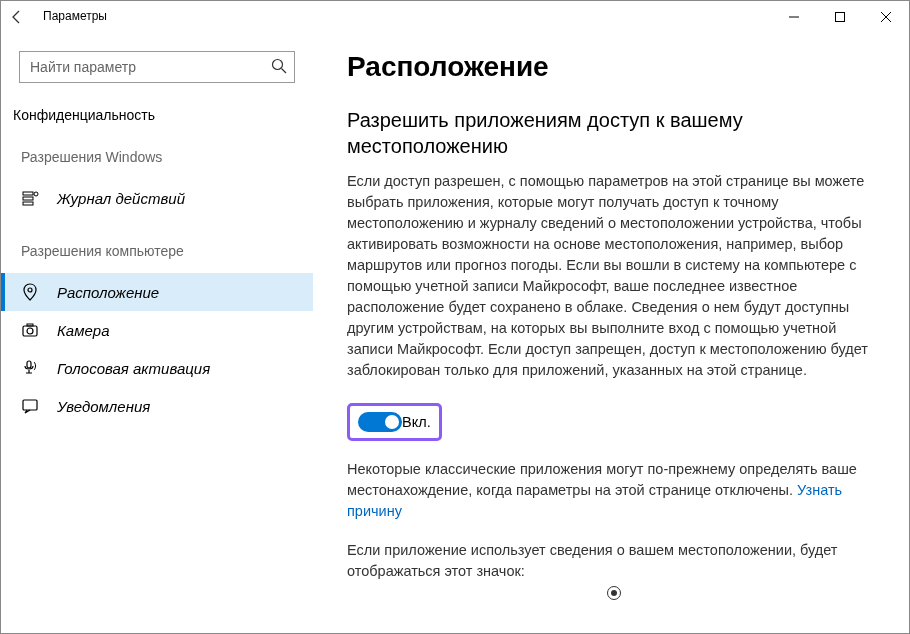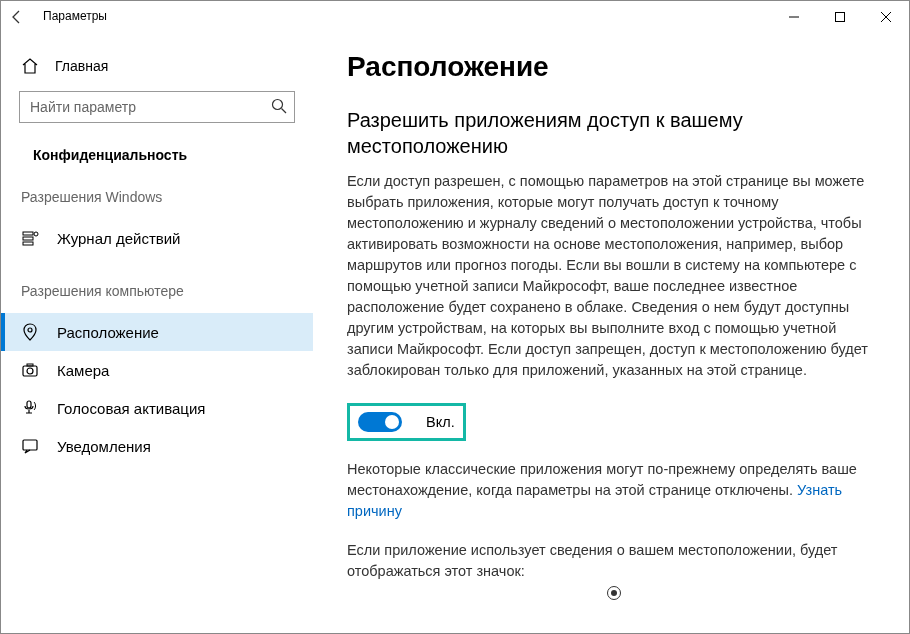--- a/index.html
+++ b/index.html
@@ -21,32 +21,32 @@
   .win-controls { display:flex; }
   .win-btn { width:46px; height:32px; display:flex; align-items:center; justify-content:center; cursor:pointer; }
   .content { flex:1; display:flex; overflow:hidden; }
   .sidebar { width:312px; padding:18px 0 0 0; overflow-y:auto; }
   .home-row { display:flex; align-items:center; gap:16px; padding:6px 20px 16px 20px; cursor:pointer; }
   .home-label { font-size:14px; }
   .search-wrap { margin:0 18px 24px 18px; position:relative; }
   .search-input { width:100%; height:32px; border:1px solid #999; padding:0 34px 0 10px; font-size:14px; outline:none; background:#fff; font-family:inherit; }
   .search-input::placeholder { color:#666; }
   .search-icon { position:absolute; right:8px; top:7px; }
-  .category-title { font-weight:700; font-size:14px; padding:0 20px 26px 32px; }
+  .category-title { font-weight:400; font-size:14px; padding:0 20px 26px 12px; }
   .section-title { color:#666; font-size:14px; padding:0 20px 14px 20px; }
-  .nav-item { display:flex; align-items:center; gap:18px; padding:10px 20px 10px 20px; cursor:pointer; position:relative; font-size:15px; }
+  .nav-item { display:flex; align-items:center; gap:18px; padding:10px 20px 10px 20px; cursor:pointer; position:relative; font-size:15px;font-style:italic; }
   .nav-item.active { background:#d9ecf9; }
   .nav-item.active::before { content:""; position:absolute; left:0; top:0; bottom:0; width:4px; background:#0078d4; }
   .nav-icon { width:18px; height:18px; display:flex; align-items:center; justify-content:center; }
   .section-gap { height:26px; }
   .main { flex:1; padding:18px 28px 0 34px; overflow-y:auto; }
   .page-title { font-size:28px; font-weight:600; margin-bottom:24px; }
   .sub-title { font-size:20px; font-weight:400; margin-bottom:12px; line-height:1.3; }
   .body-text { font-size:14.5px; color:#333; line-height:1.45; margin-bottom:18px; }
-  .toggle-row { display:inline-flex; align-items:center; gap:24px; margin:4px 0 18px 0; padding:6px 8px; border:3px solid #14b8a6; border-radius:0; }
+  .toggle-row { display:inline-flex; align-items:center; gap:0; margin:4px 0 18px 0; padding:6px 8px; border:3px solid #8b5cf6; border-radius:5px; }
   .toggle { width:44px; height:20px; border-radius:10px; background:#0078d4; position:relative; cursor:pointer; }
   .toggle-knob { position:absolute; right:3px; top:3px; width:14px; height:14px; border-radius:50%; background:#fff; }
   .toggle-label { font-size:14.5px; }
   .link { color:#0067c0; cursor:pointer; }
   .indicator-row { font-size:14.5px; color:#333; line-height:1.45; display:flex; align-items:center; flex-wrap:wrap; gap:4px;flex-direction:column; }
   .location-dot { display:inline-flex; width:14px; height:14px; border:1px solid #333; border-radius:50%; align-items:center; justify-content:center; }
   .location-dot::after { content:""; width:6px; height:6px; background:#333; border-radius:50%; }
 </style>
 </head>
 <body>
@@ -76,28 +76,20 @@
         <svg width="10" height="10">
             <line x1="0" y1="0" x2="10" y2="10" stroke="#000" stroke-width="1"></line>
             <line x1="10" y1="0" x2="0" y2="10" stroke="#000" stroke-width="1"></line>
           </svg>
       </div>
     </div>
   </div>
 
   <div class="content">
     <div class="sidebar">
-      <div class="home-row">
-        <span class="nav-icon">
-          <svg width="18" height="18" viewBox="0 0 18 18">
-              <path d="M2 8 L9 2 L16 8 M4 7 V16 H14 V7" stroke="#000" stroke-width="1.2" fill="none"></path>
-            </svg>
-        </span>
-        <span class="home-label">Главная</span>
-      </div>
 
       <div class="search-wrap">
         <input class="search-input" placeholder="Найти параметр" style="">
         <span class="search-icon">
           <svg width="16" height="16" viewBox="0 0 16 16">
               <circle cx="6.5" cy="6.5" r="5" stroke="#333" stroke-width="1.2" fill="none"></circle>
               <line x1="10.5" y1="10.5" x2="15" y2="15" stroke="#333" stroke-width="1.2"></line>
             </svg>
         </span>
       </div>

